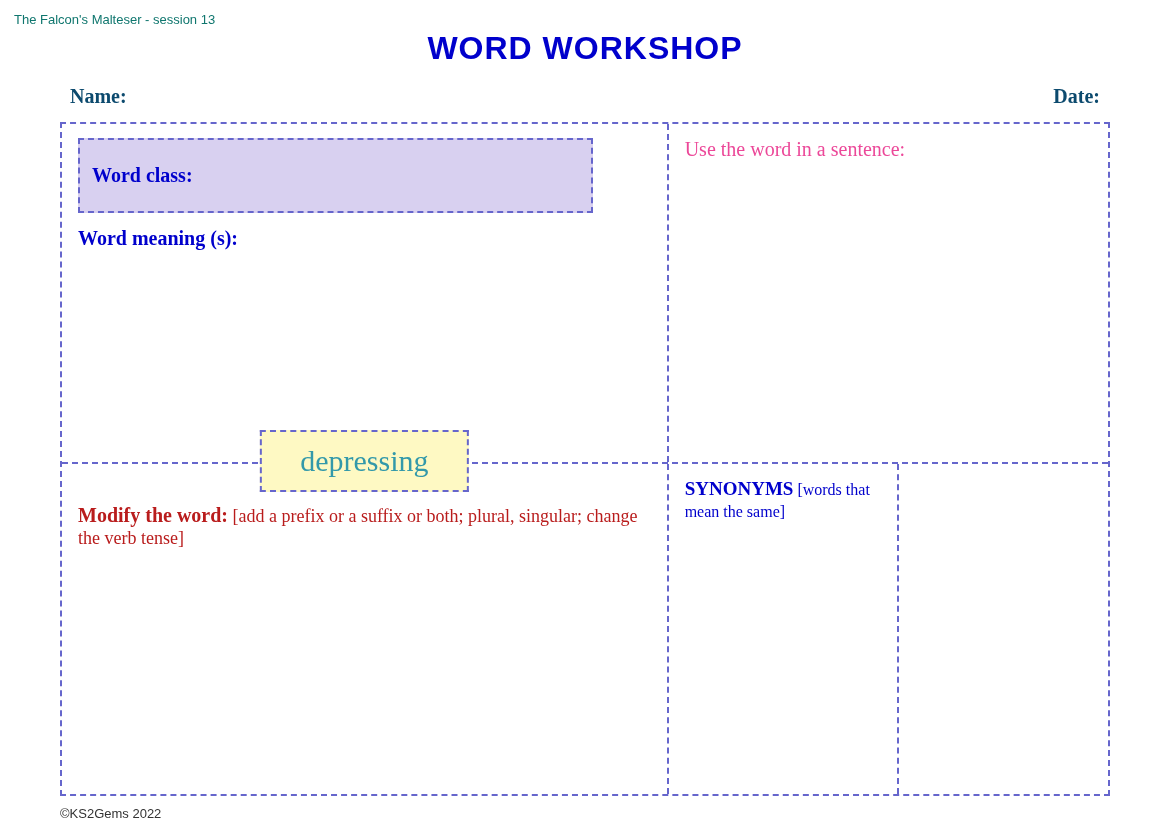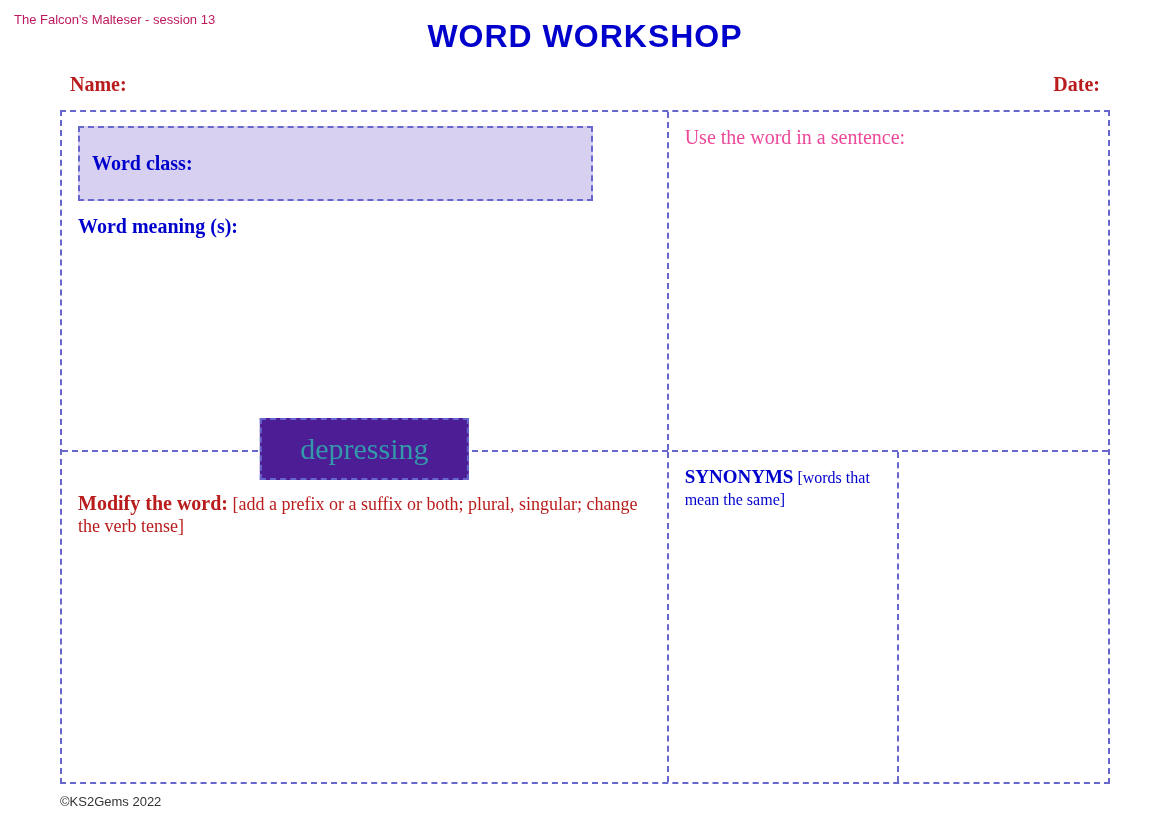--- a/index.html
+++ b/index.html
@@ -12,47 +12,47 @@
       width: 1170px;
       min-height: 827px;
       background: #fff;
       font-family: 'Comic Sans MS', 'Chalkboard SE', cursive;
       position: relative;
       padding: 10px 60px 30px 60px;
     }
 
     .session-label {
       font-size: 13px;
-      color: #be185d;
+      color: #0f766e;
       font-family: Arial, sans-serif;
       position: absolute;
       top: 12px;
       left: 14px;
     }
 
     .main-title {
       text-align: center;
       color: #0000cc;
       font-size: 32px;
       font-weight: bold;
       font-family: Arial, Helvetica, sans-serif;
-      margin-top: 8px;
+      margin-top: 20px;
       margin-bottom: 18px;
       letter-spacing: 1px;
     }
 
     .name-date-row {
       display: flex;
       justify-content: space-between;
       margin-bottom: 14px;
       padding: 0 10px;
     }
 
     .name-label, .date-label {
-      color: #b91c1c;
+      color: #0c4a6e;
       font-size: 20px;
       font-weight: bold;
     }
 
     .outer-grid {
       border: 2px dashed #6666cc;
       width: 100%;
       position: relative;
     }
 
@@ -107,21 +107,21 @@
     
     .center-word-container {
       position: absolute;
       bottom: -30px;
       left: 50%;
       transform: translateX(-50%);
       z-index: 10;
     }
 
     .center-word-box {
-      background: #4c1d95;
+      background: #fef9c3;
       border: 2px dashed #6666cc;
       padding: 12px 38px;
       font-size: 30px;
       color: #3399aa;
       font-family: 'Comic Sans MS', cursive;
     }
 
     
     .bottom-half {
       display: flex;

